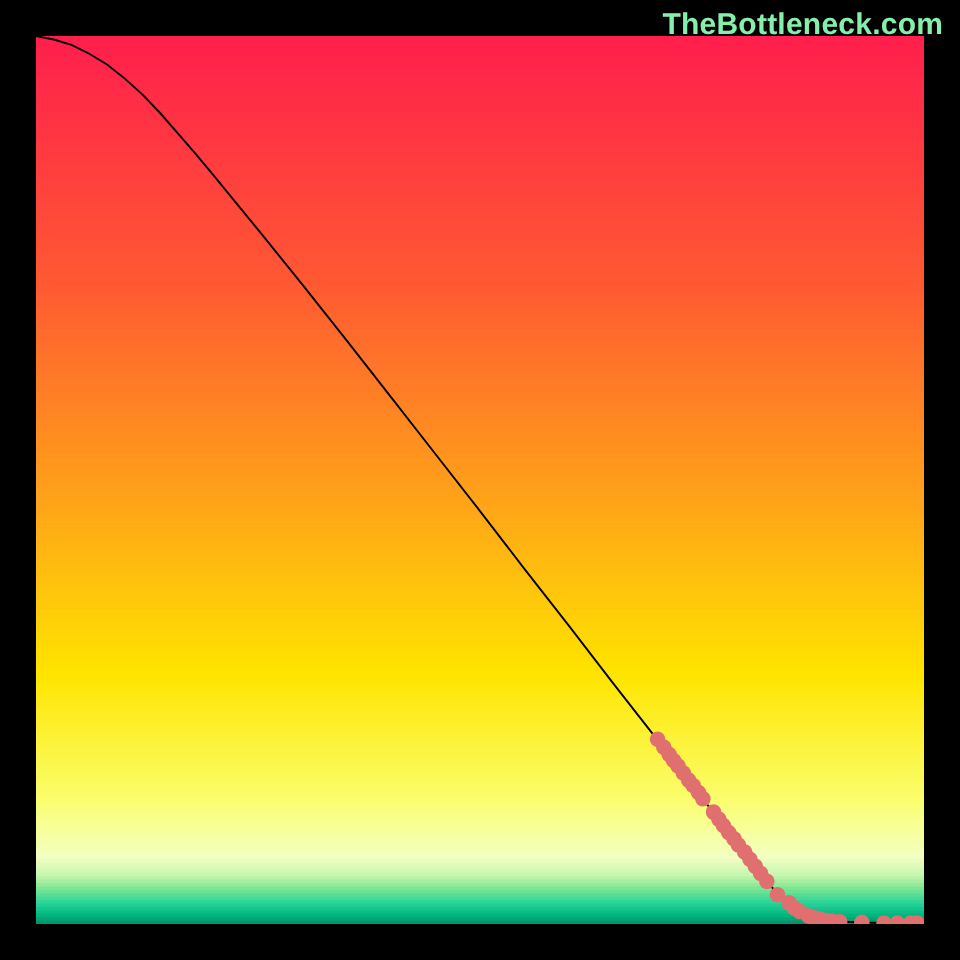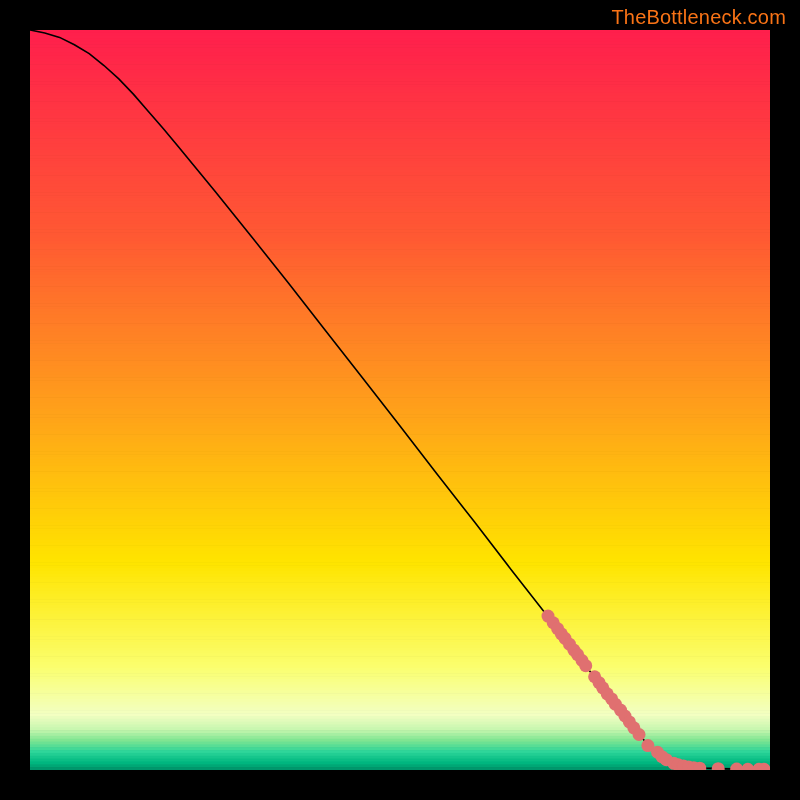--- a/index.html
+++ b/index.html
@@ -3,23 +3,23 @@
 <meta charset="utf-8">
 <style>
   * { margin: 0; padding: 0; box-sizing: border-box; }
   html, body { width: 800px; height: 800px; overflow: hidden; background: #000; }
   .wrap { position: relative; width: 800px; height: 800px; background: #000; }
   .watermark {
     position: absolute;
     top: 6px;
     right: 14px;
     font-family: Arial, Helvetica, sans-serif;
-    font-size: 20px;
-    font-weight: 400;
-    color: #f97316;
+    font-size: 25px;
+    font-weight: 700;
+    color: #86efac;
     letter-spacing: 0.2px;
     z-index: 20;
   }
   .plot {
     position: absolute;
     left: 30px;
     top: 30px;
     width: 740px;
     height: 740px;
     overflow: hidden;

